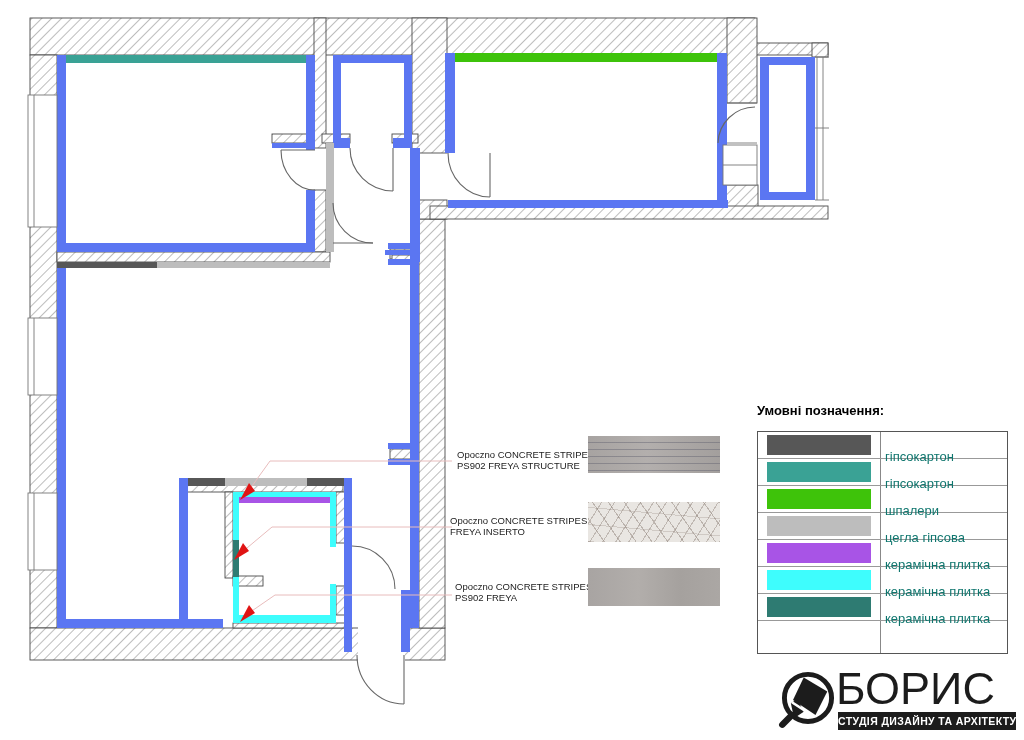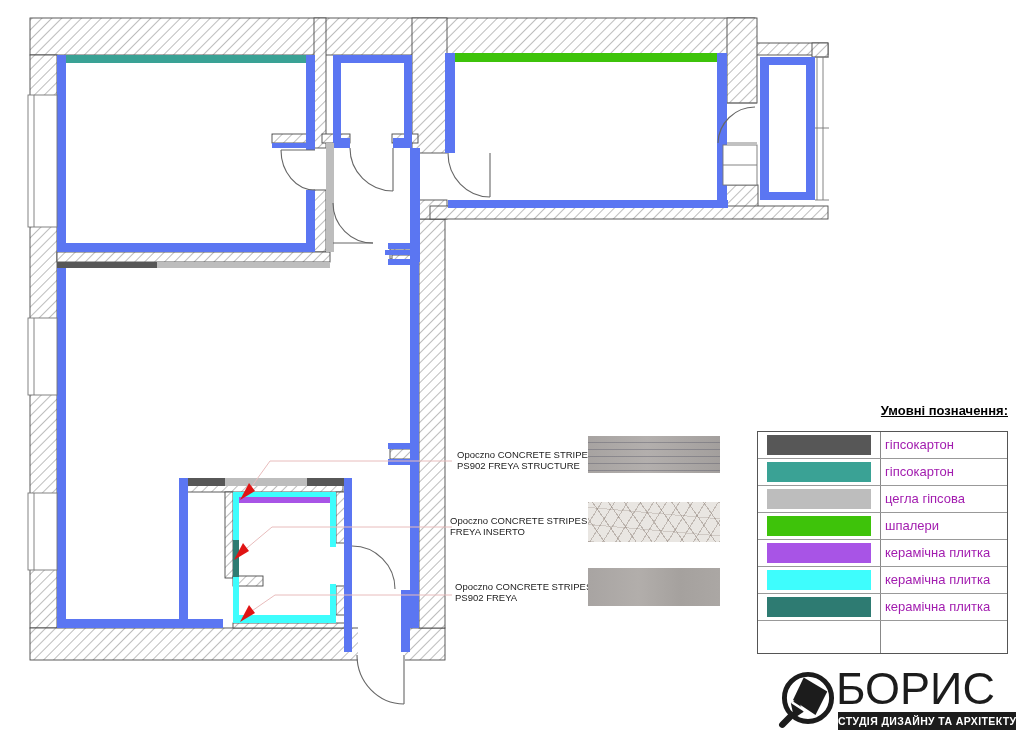--- a/index.html
+++ b/index.html
@@ -29,29 +29,29 @@
      repeating-linear-gradient(180deg, rgba(96,96,110,0) 0 5.5px, rgba(96,96,110,.45) 5.5px 7px),
      linear-gradient(90deg,#a7a3a1,#b3afad 45%,#a39f9d);}
   .sw-mosaic{height:40px;background:
      repeating-linear-gradient(55deg, rgba(150,138,130,.55) 0 1px, rgba(0,0,0,0) 1px 13px),
      repeating-linear-gradient(-58deg, rgba(150,138,130,.5) 0 1px, rgba(0,0,0,0) 1px 11px),
      repeating-linear-gradient(5deg, rgba(160,148,140,.35) 0 1px, rgba(0,0,0,0) 1px 17px),
      #e9e6e2;}
   .sw-plain{height:38px;background:linear-gradient(90deg,#a8a4a2,#b2aeab 38%,#a5a19e 70%,#aba7a4);}
 
   
-  #legend-title{position:absolute;left:757px;top:403px;width:251px;text-align:right;
-     font-size:13px;font-weight:bold;text-decoration:underline;color:#000;}
+  #legend-title{position:absolute;left:757px;top:403px;width:251px;text-align:left;
+     font-size:13px;font-weight:bold;color:#000;}
   #legend{position:absolute;left:757px;top:431px;width:251px;height:223px;
      border:1px solid #555;box-sizing:border-box;background:#fff;}
   #legend .vdiv{position:absolute;left:122px;top:0;bottom:0;width:1px;background:#888;}
   .lg-row{position:relative;height:26px;border-bottom:1px solid #999;}
   .lg-row:nth-child(8){border-bottom:1px solid #999;}
   .lg-sw{position:absolute;left:9px;top:3px;width:104px;height:20px;}
-  .lg-lab{position:absolute;left:127px;top:0;font-size:13px;line-height:26px;color:#a21caf;}
+  .lg-lab{position:absolute;left:127px;top:12px;font-size:13px;line-height:26px;color:#0f766e;}
 
   
   #logo{position:absolute;left:770px;top:664px;width:252px;height:72px;}
   #logo-name{position:absolute;left:66px;top:2px;font-size:45px;font-weight:normal;
      color:#1c1c1c;letter-spacing:0px;line-height:46px;}
   #logo-bar{position:absolute;left:68px;top:48px;width:178px;height:18px;background:#1c1c1c;
      color:#fff;font-size:10.5px;font-weight:bold;text-align:center;line-height:18px;
      letter-spacing:.4px;white-space:nowrap;}
 </style>
 </head>
@@ -224,26 +224,26 @@
   <div class="vdiv"></div>
   <div class="lg-row">
     <div class="lg-sw" style="background: rgb(87, 87, 87);"></div>
     <div class="lg-lab">гіпсокартон</div>
   </div>
   <div class="lg-row">
     <div class="lg-sw" style="background: rgb(58, 162, 149);"></div>
     <div class="lg-lab">гіпсокартон</div>
   </div>
   <div class="lg-row">
+    <div class="lg-sw" style="background: rgb(62, 195, 10);"></div>
+    <div class="lg-lab">шпалери</div>
+  </div>
+  <div class="lg-row">
     <div class="lg-sw" style="background: rgb(189, 189, 189);"></div>
     <div class="lg-lab">цегла гіпсова</div>
-  </div>
-  <div class="lg-row">
-    <div class="lg-sw" style="background: rgb(62, 195, 10);"></div>
-    <div class="lg-lab">шпалери</div>
   </div>
   <div class="lg-row">
     <div class="lg-sw" style="background: rgb(168, 84, 230);"></div>
     <div class="lg-lab">керамічна плитка</div>
   </div>
   <div class="lg-row">
     <div class="lg-sw" style="background: rgb(62, 253, 253);"></div>
     <div class="lg-lab">керамічна плитка</div>
   </div>
   <div class="lg-row">

